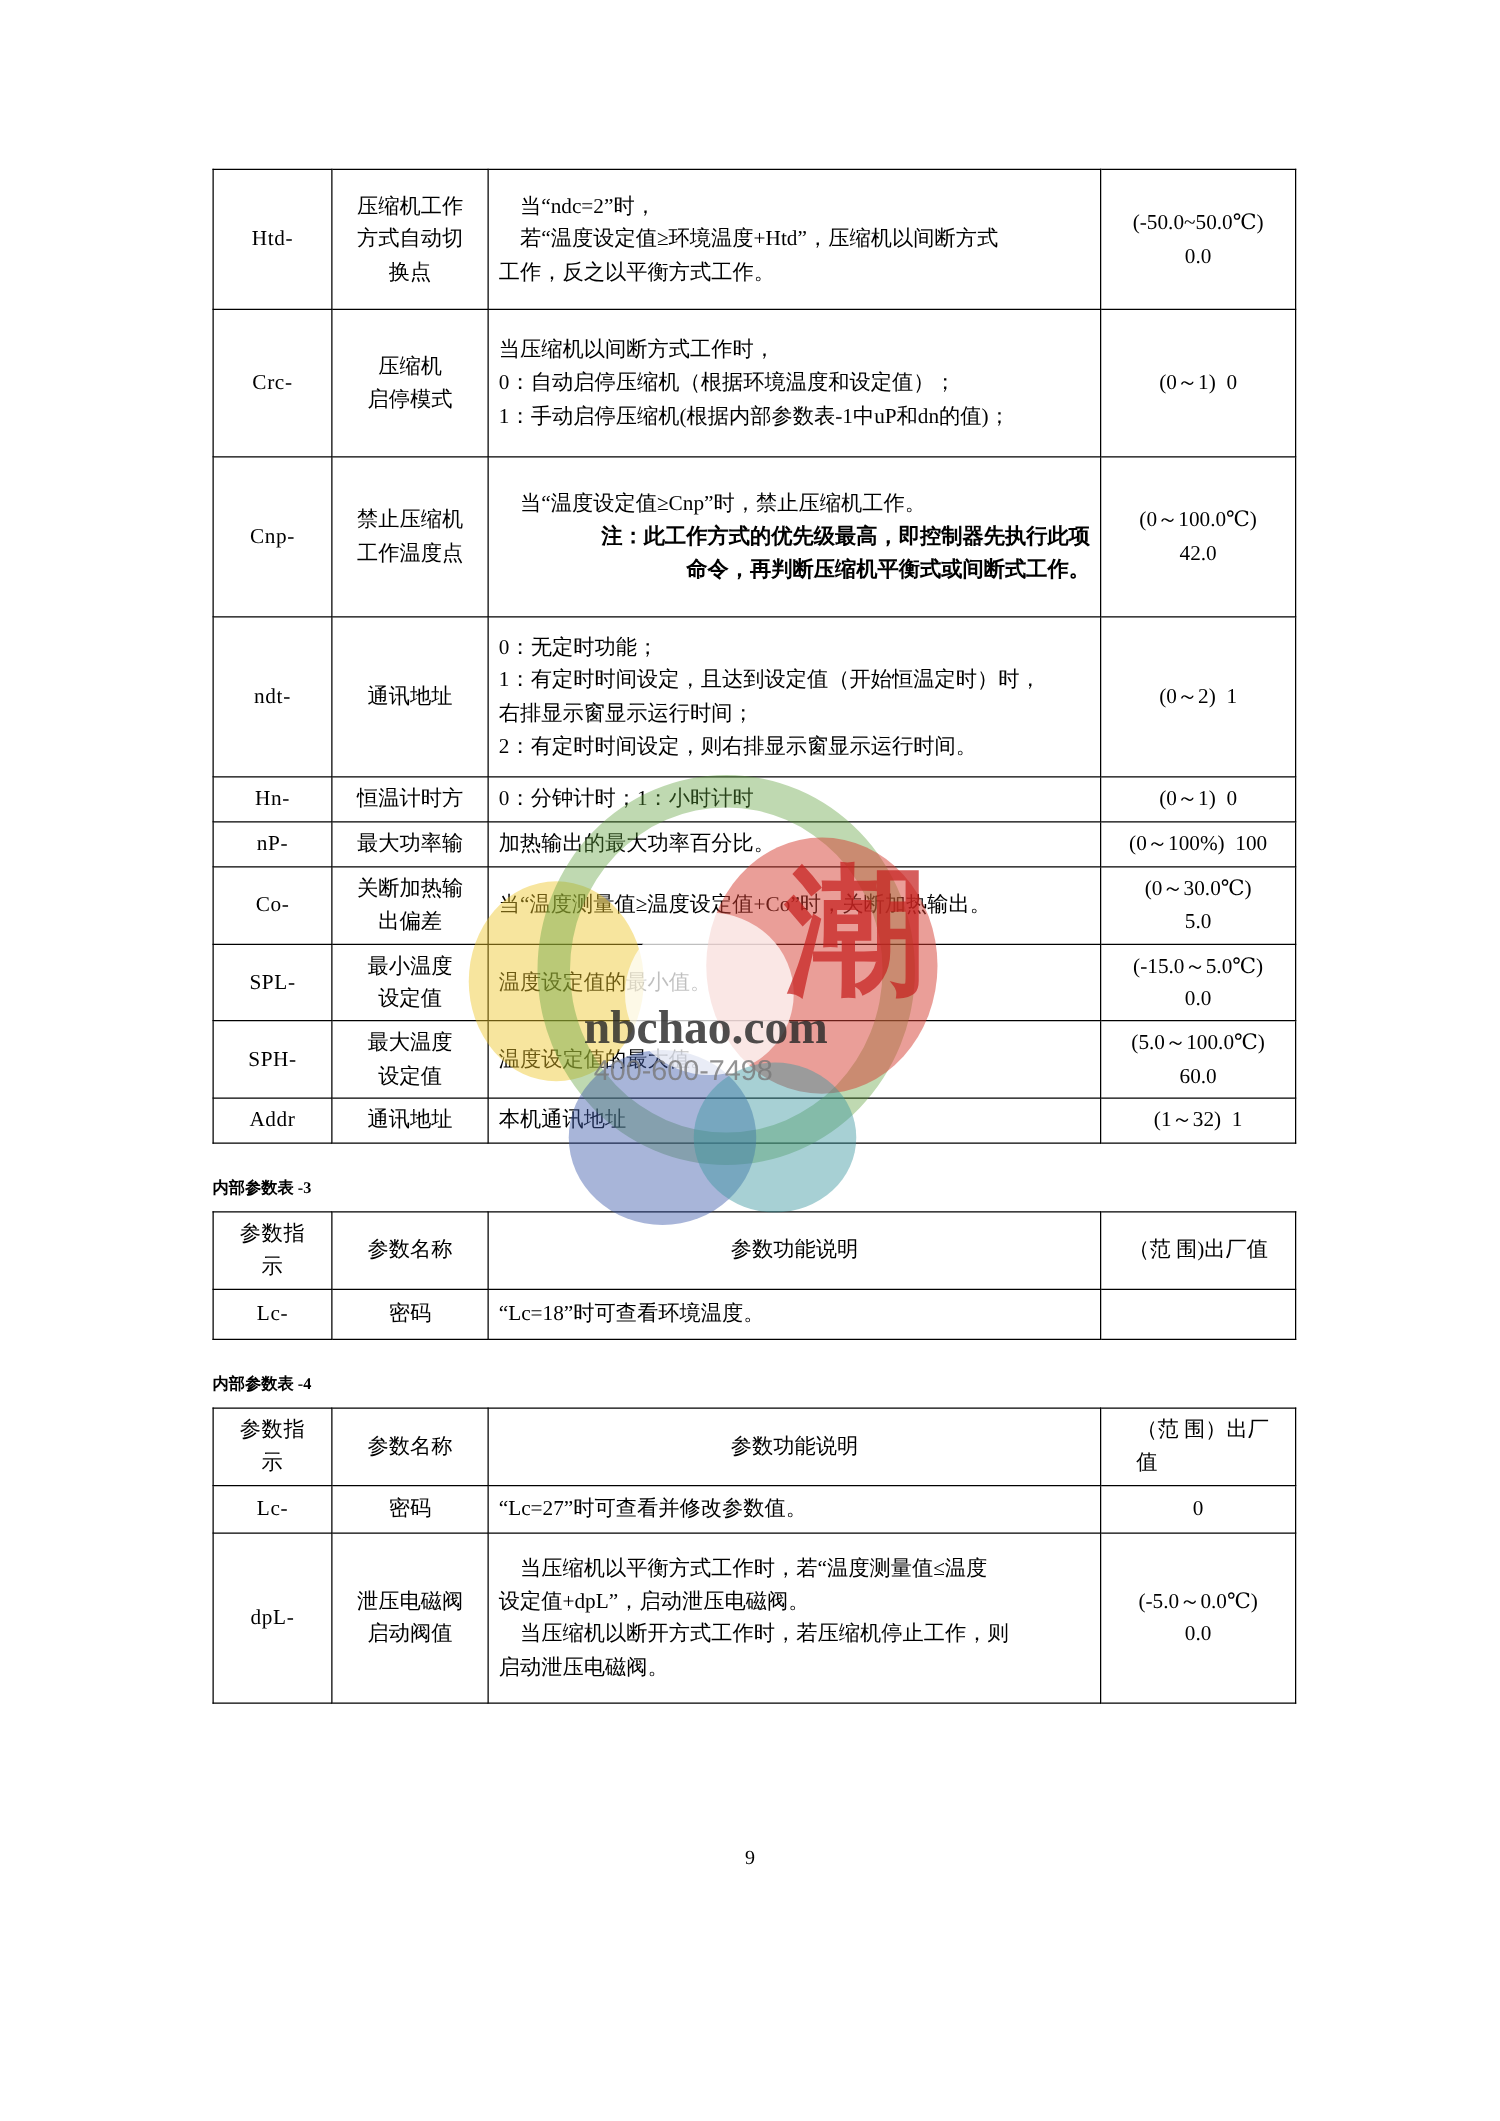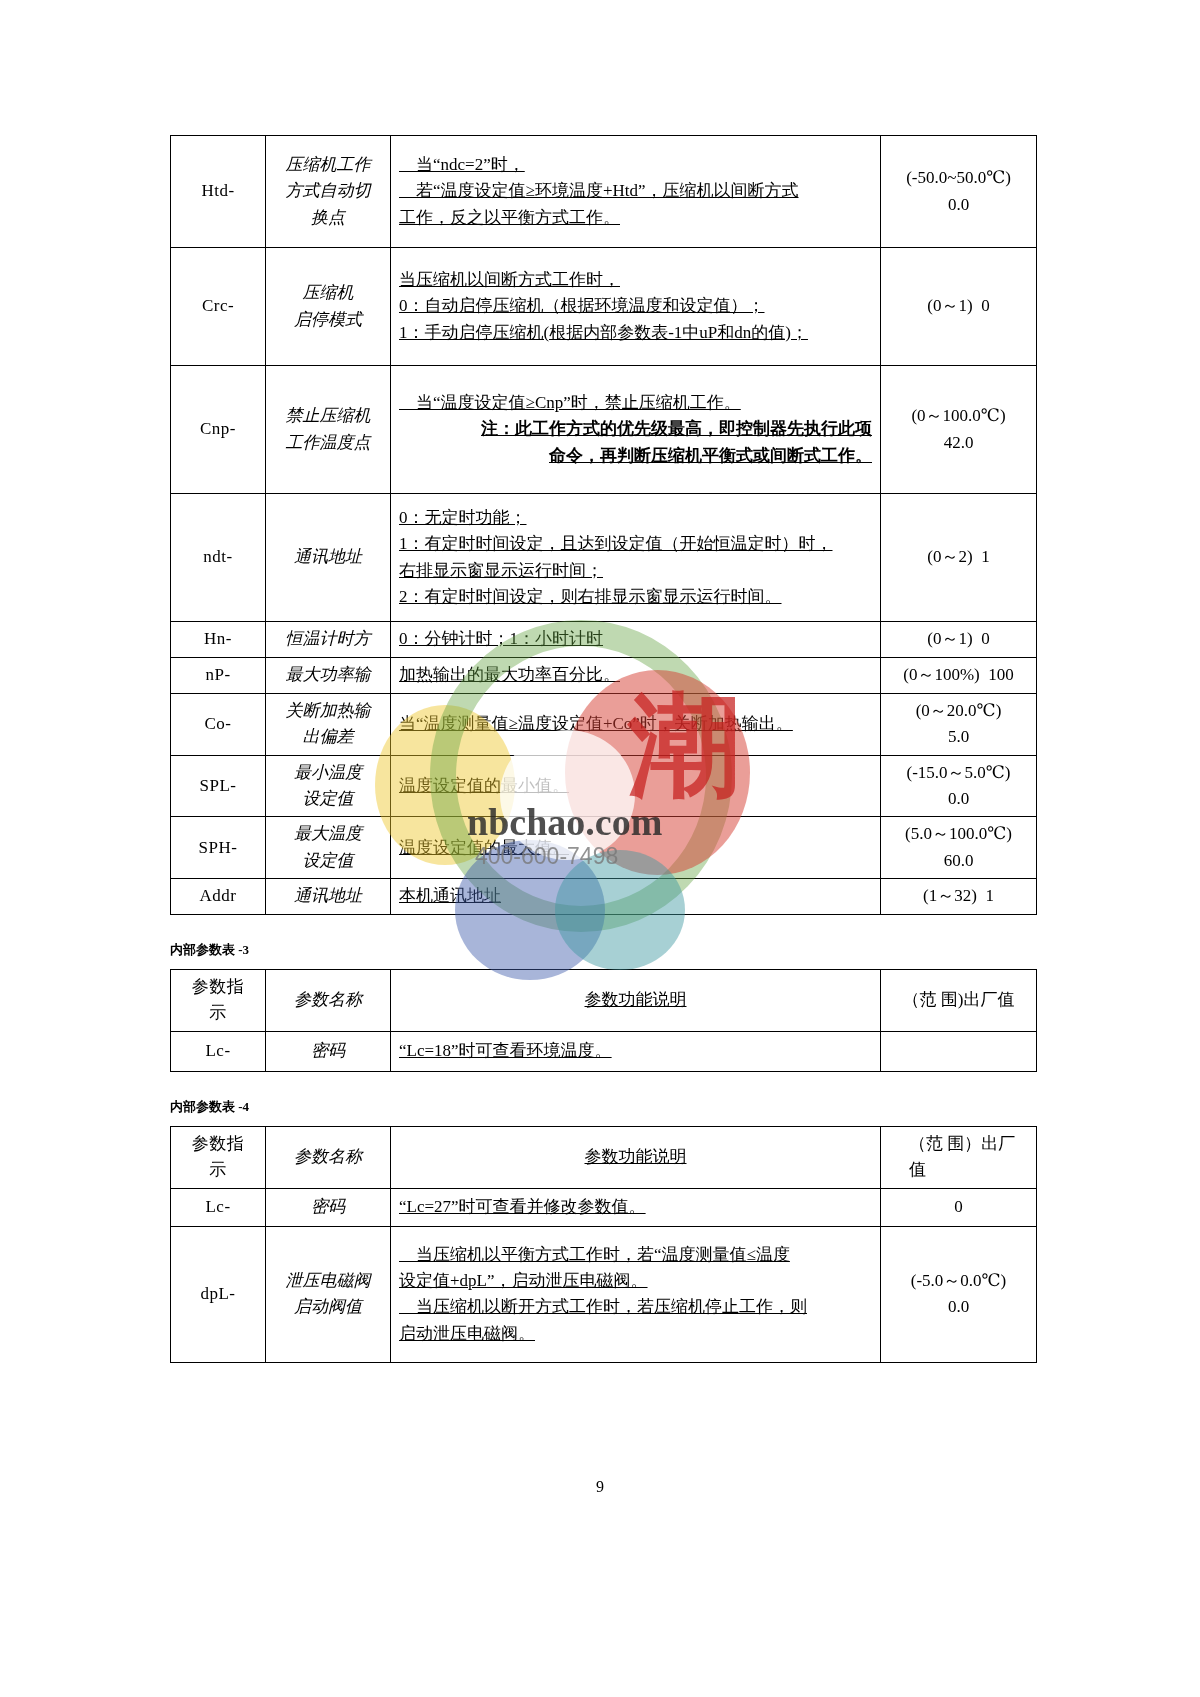--- a/index.html
+++ b/index.html
@@ -16,22 +16,22 @@
   table.ptable{border-collapse:collapse;width:866px;table-layout:fixed;}
   table.ptable td{
     border:1px solid #000;
     font-size:17px;line-height:1.55;
     padding:4px 8px;
     vertical-align:middle;
     white-space:pre-wrap;
     word-break:break-all;
   }
   .c-code{width:95px;text-align:center;font-size:18px;letter-spacing:.5px;}
-  .c-name{width:125px;text-align:center;font-style:italic;}
-  .c-desc{width:490px;text-align:left;text-decoration:underline;}
+  .c-name{width:125px;text-align:center;}
+  .c-desc{width:490px;text-align:left;}
   .c-range{width:156px;text-align:center;font-size:16.5px;}
   .c-range.left{text-align:left;padding-left:28px;}
   .bold{font-weight:bold;text-align:right;}
   .sec-title{
     font-size:13px;font-weight:bold;
     margin:26px 0 10px 0;
   }
   .hdr td{text-align:center;}
   .page-number{
     position:absolute;left:0;top:1478px;width:1200px;
@@ -127,21 +127,21 @@
           <td class="c-code">nP-</td>
           <td class="c-name">最大功率输</td>
           <td class="c-desc">加热输出的最大功率百分比。</td>
           <td class="c-range">(0～100%)  100</td>
         </tr>
         <tr style="height:58px">
           <td class="c-code">Co-</td>
           <td class="c-name">关断加热输
 出偏差</td>
           <td class="c-desc">当“温度测量值≥温度设定值+Co”时，关断加热输出。</td>
-          <td class="c-range">(0～20.0℃)
+          <td class="c-range">(0～30.0℃)
 5.0</td>
         </tr>
         <tr style="height:60px">
           <td class="c-code">SPL-</td>
           <td class="c-name">最小温度
 设定值</td>
           <td class="c-desc">温度设定值的最小值。</td>
           <td class="c-range">(-15.0～5.0℃)
 0.0</td>
         </tr>

